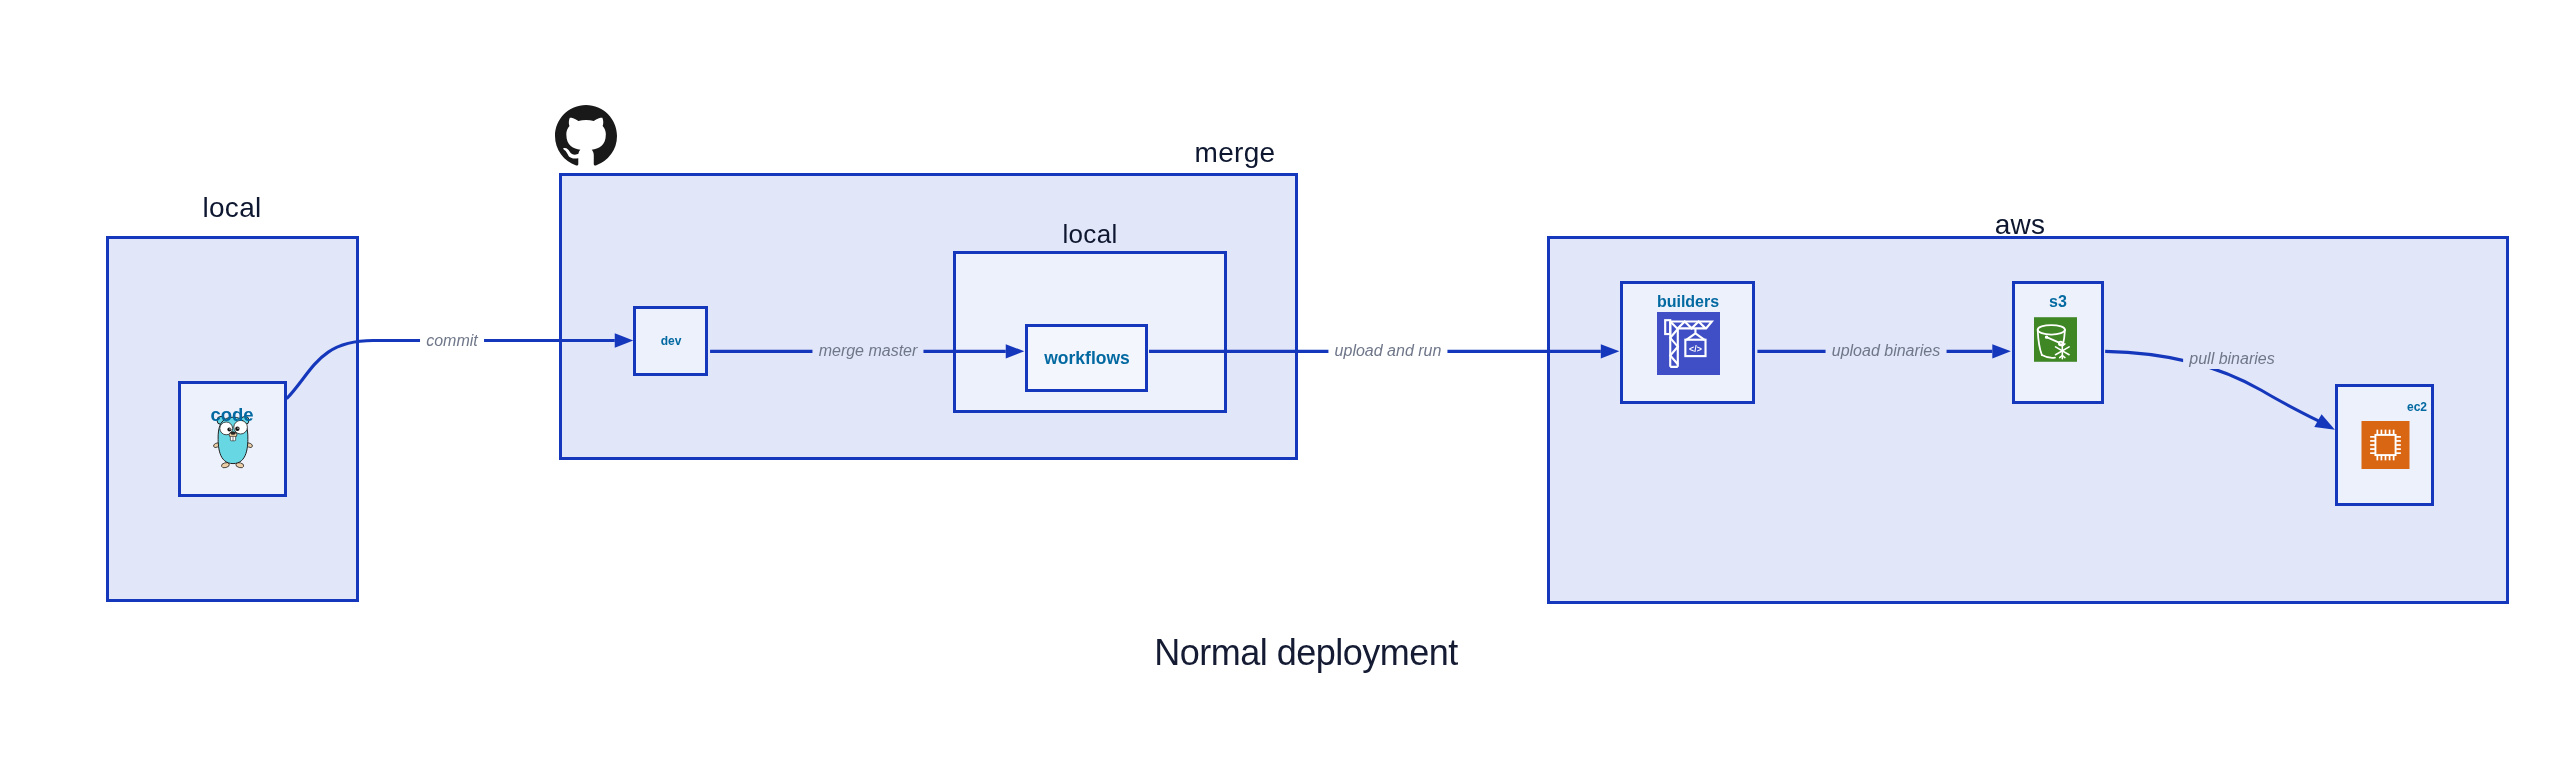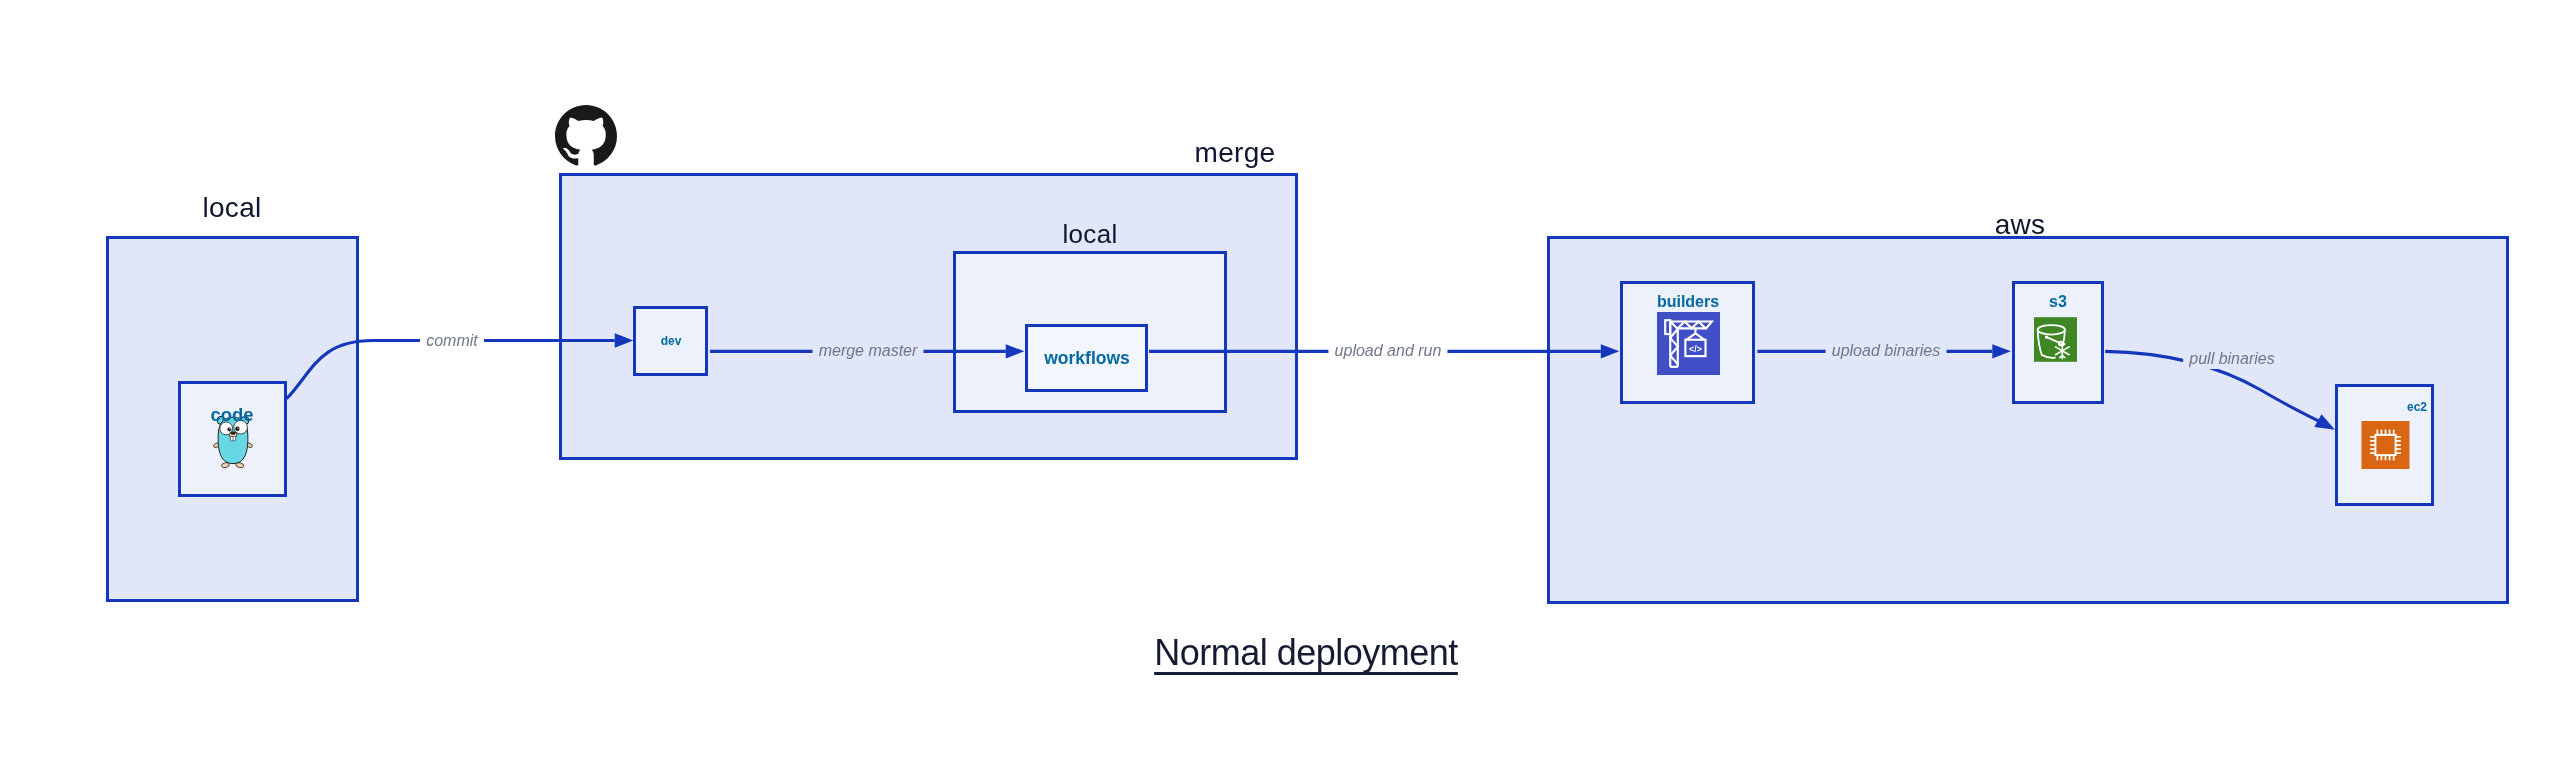--- a/index.html
+++ b/index.html
@@ -25,21 +25,21 @@
   .edge-label{
     position:absolute;transform:translate(-50%,-50%);
     color:#6f7789;font-size:16px;font-style:italic;white-space:nowrap;
     padding:1px 6.2px;z-index:30;
   }
   .bg-white{background:#ffffff;}
   .bg-container{background:#e1e6f9;}
   #title{
     position:absolute;left:1306px;top:653px;transform:translate(-50%,-50%);
     color:#141b33;font-size:36px;font-weight:500;letter-spacing:-0.5px;white-space:nowrap;
-    text-decoration:underline;text-decoration-thickness:3.1px;text-underline-offset:7.2px;
+    text-decoration-thickness:3.1px;text-underline-offset:7.2px;
   }
   svg.icon{position:absolute;}
   #edges{position:absolute;left:0;top:0;z-index:20;pointer-events:none;}
   .crane-bg{fill:#404fc5;}
   .s3-bg{fill:#3f8624;}
   .ec2-bg{fill:#d86613;}
 </style>
 </head>
 <body>
 

